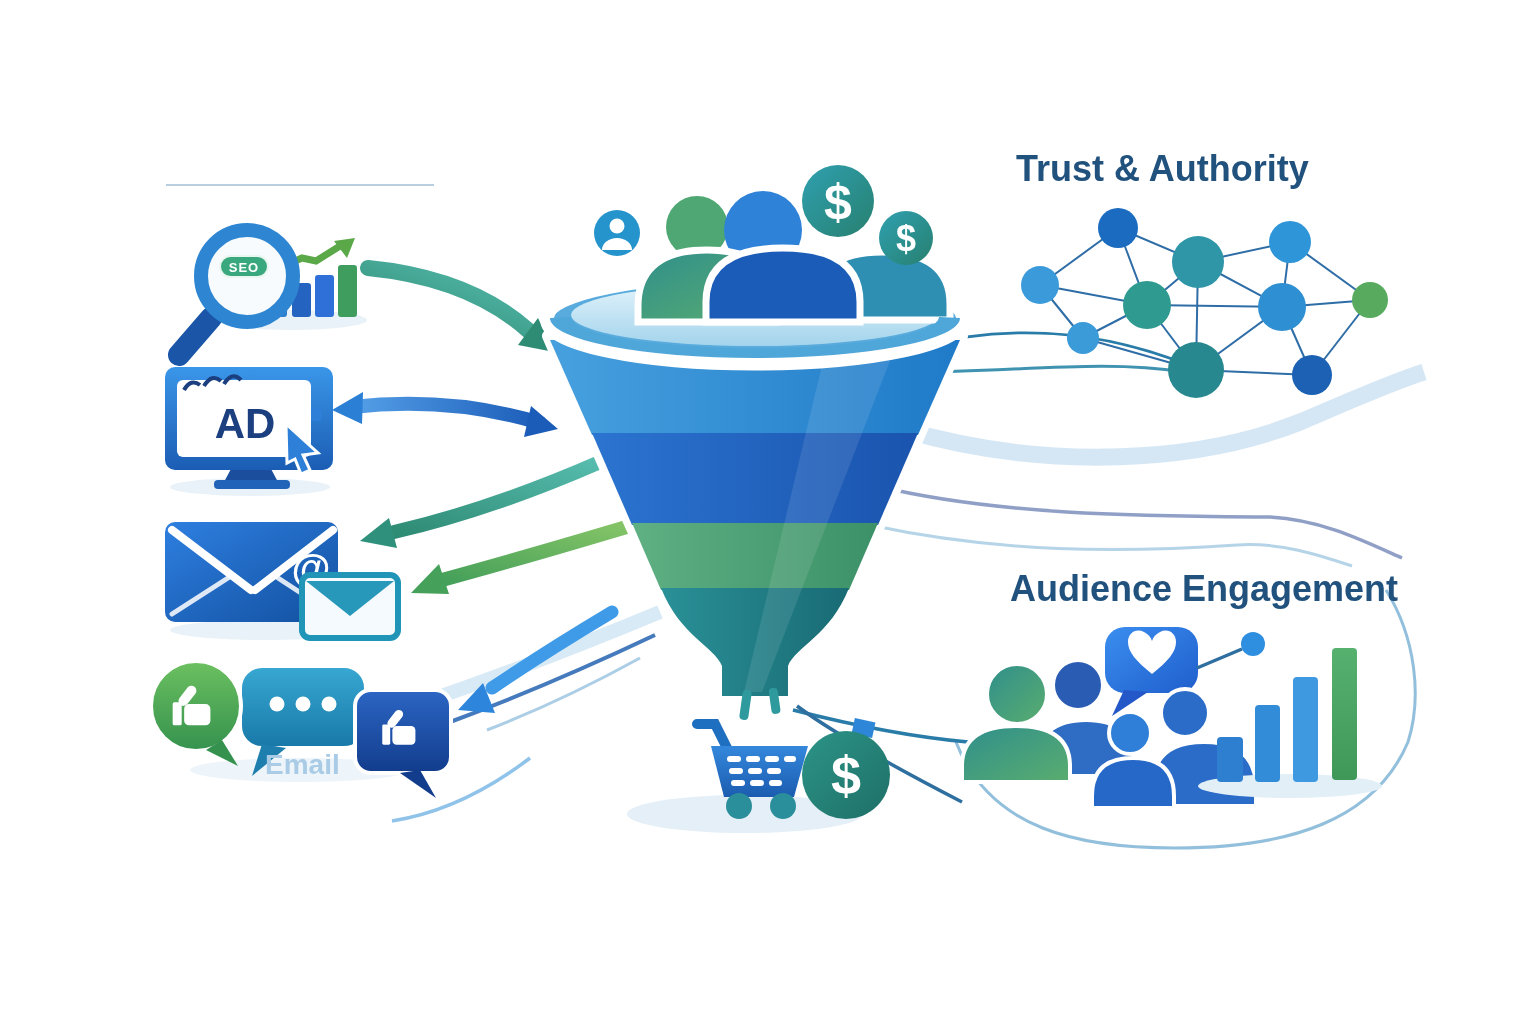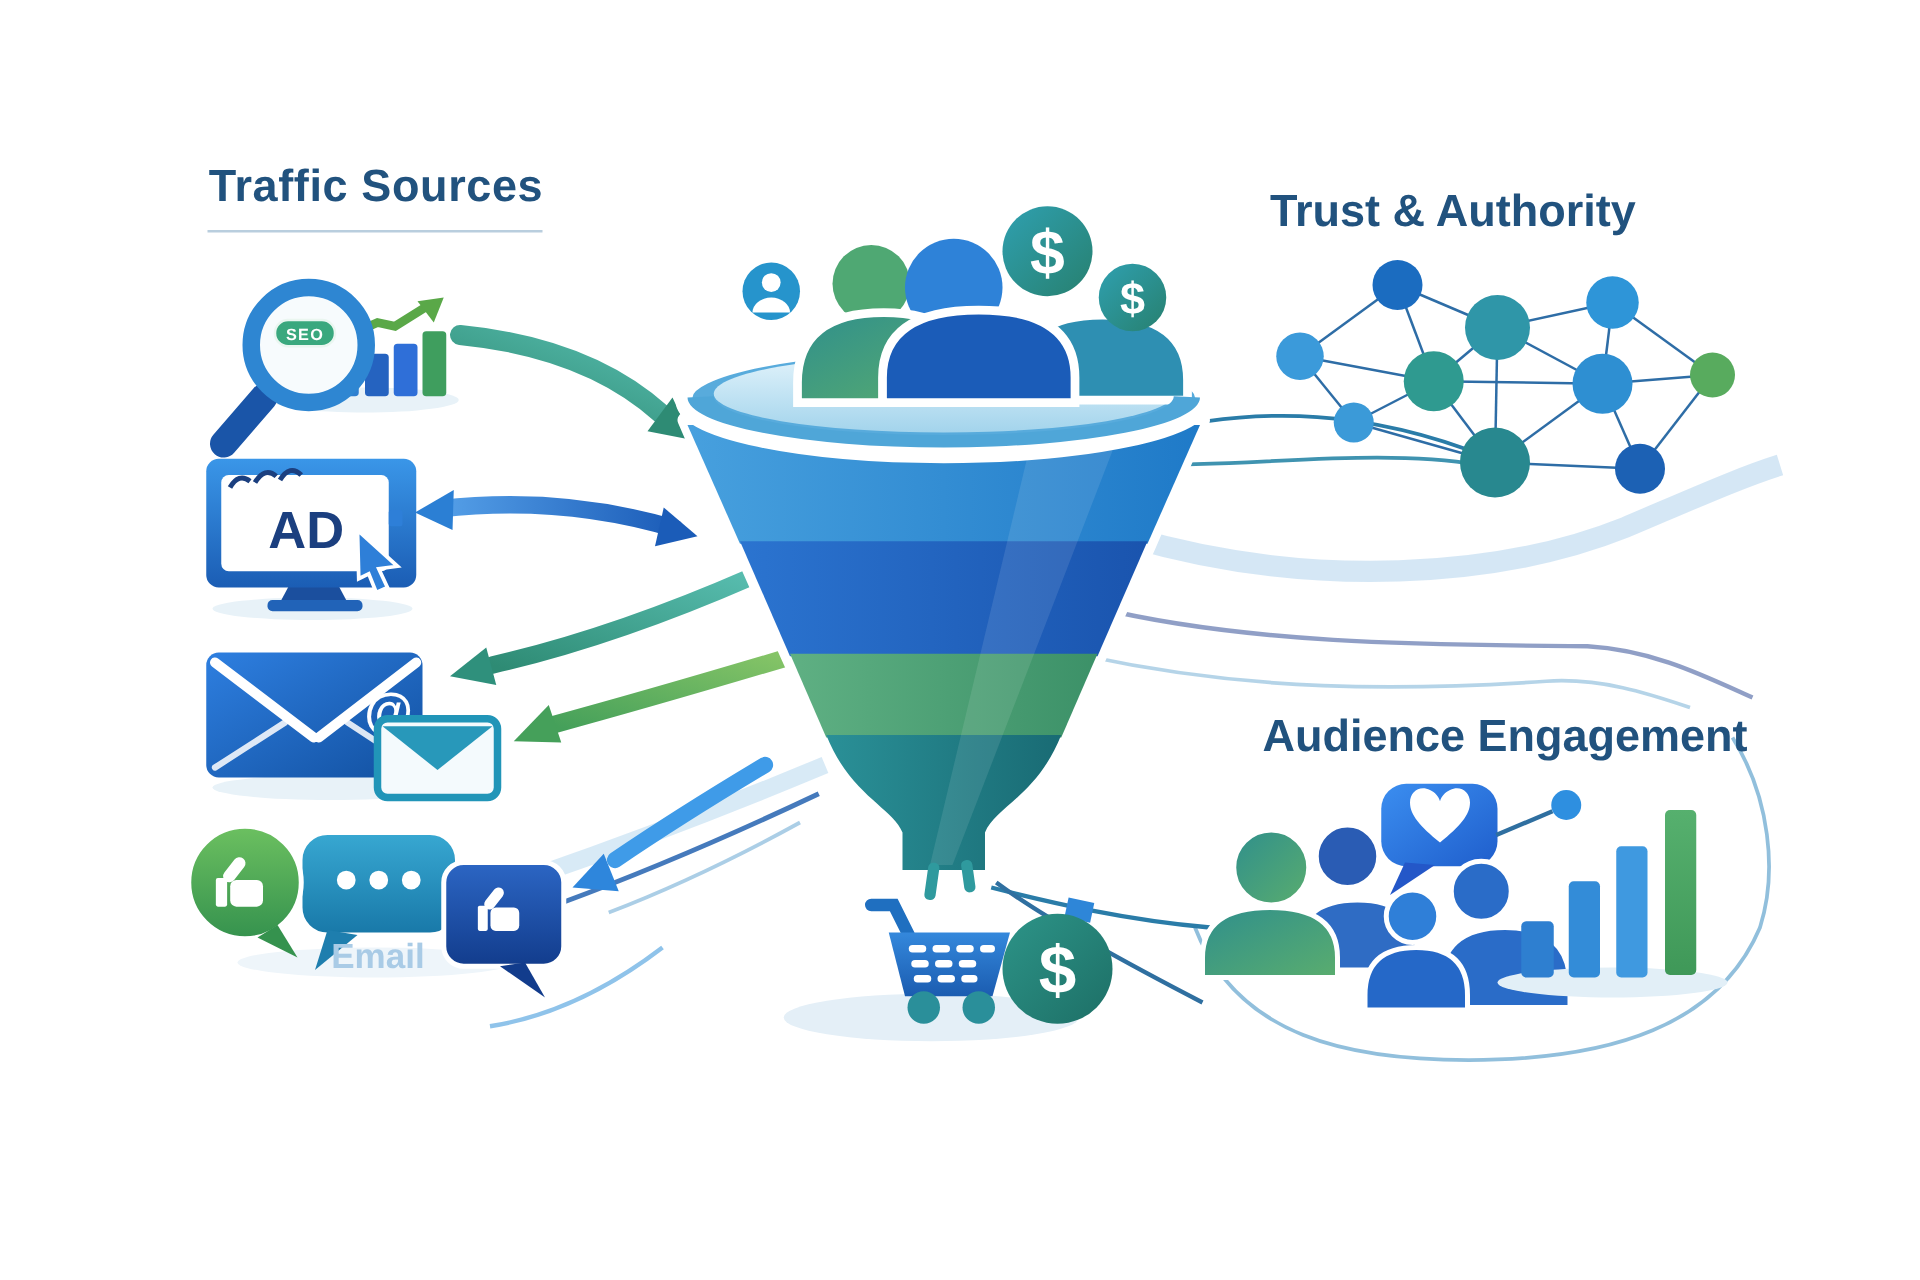--- a/index.html
+++ b/index.html
@@ -341,19 +341,18 @@
     <g>
       <ellipse cx="1290" cy="786" rx="92" ry="12" fill="#e2eff7"></ellipse>
       <rect x="1217" y="737" width="26" height="45" rx="4" fill="#2e7fd0"></rect>
       <rect x="1255" y="705" width="25" height="77" rx="4" fill="#338cd8"></rect>
       <rect x="1293" y="677" width="25" height="105" rx="4" fill="#3f99e0"></rect>
       <rect x="1332" y="648" width="25" height="132" rx="4" fill="url(#gBarGreen)"></rect>
     </g>
   </g>
 </svg>
 
-<div class="heading h-traffic">Traffic Sources</div>
 <div class="h-underline"></div>
 <div class="heading h-audience">Audience Engagement</div>
 <div class="heading h-trust">Trust &amp; Authority</div>
 <div class="email-ghost">Email</div>
 
 </div>
 
 </body></html>

